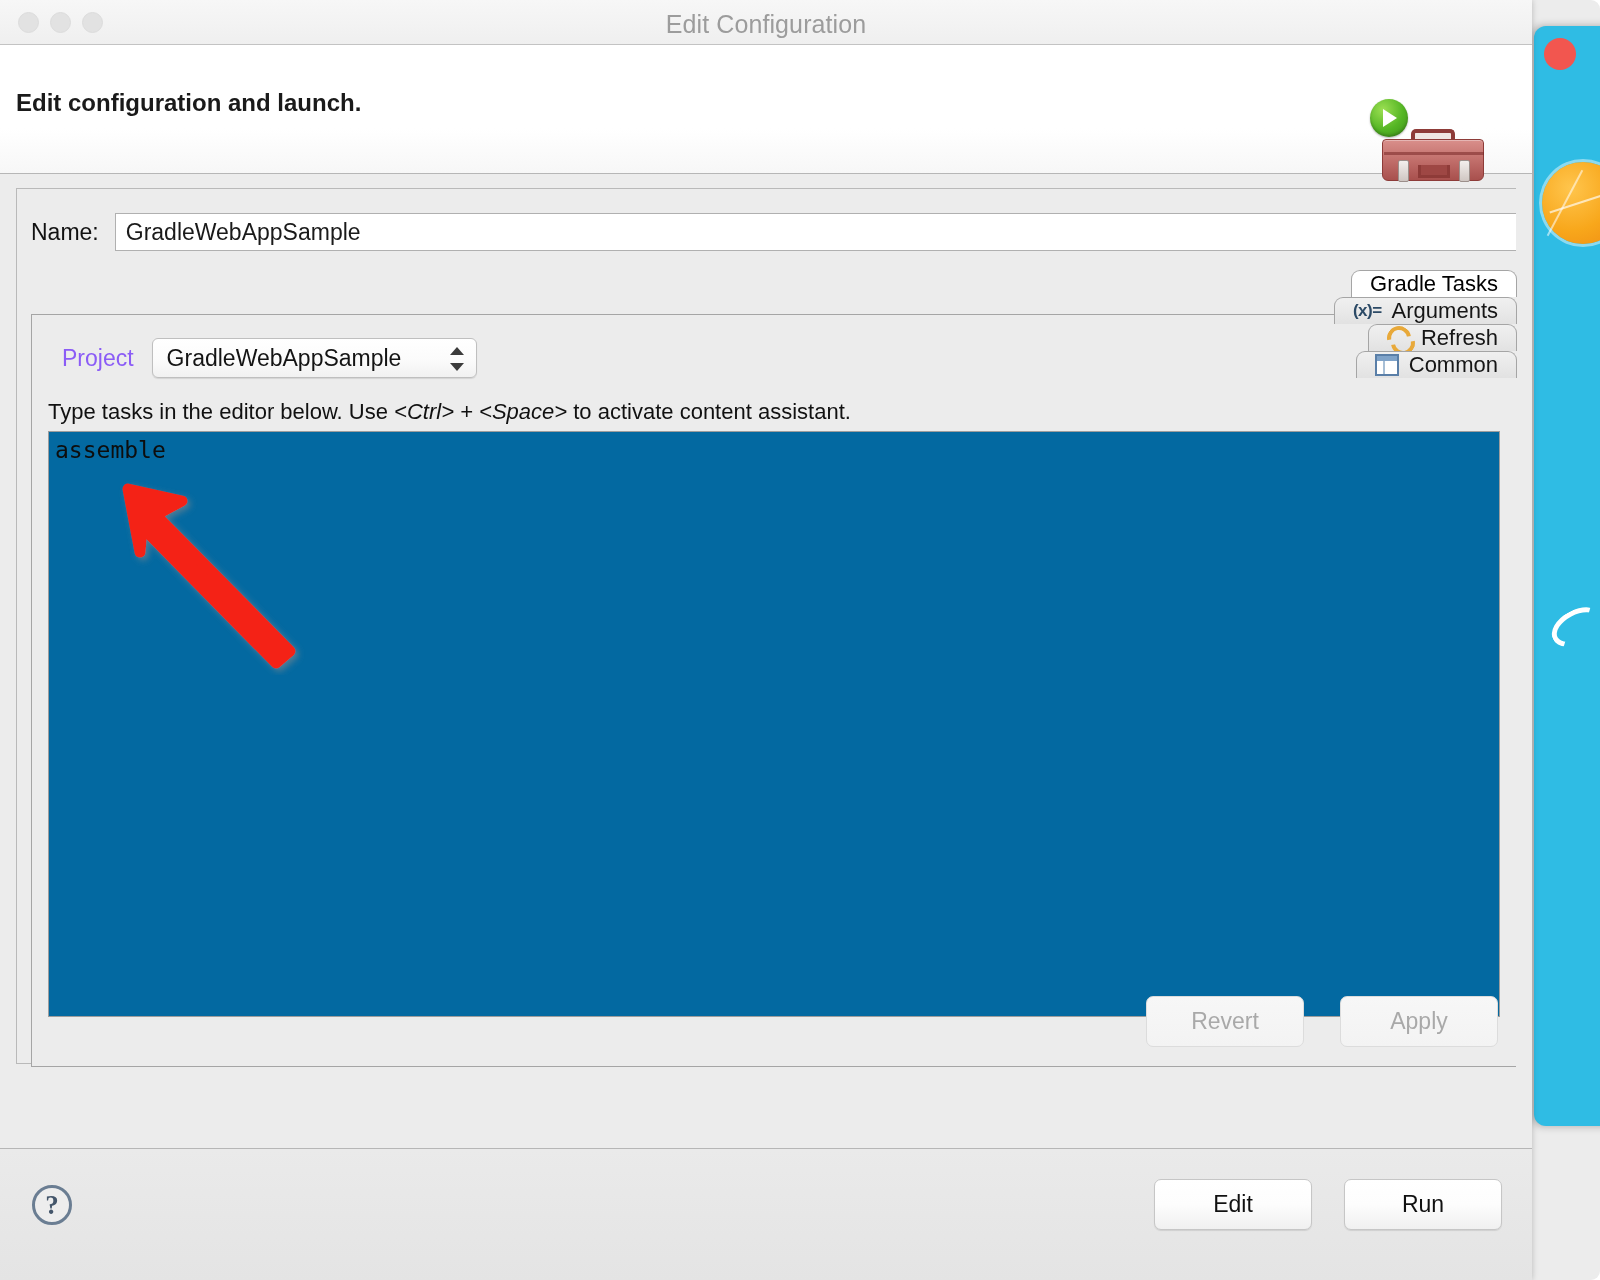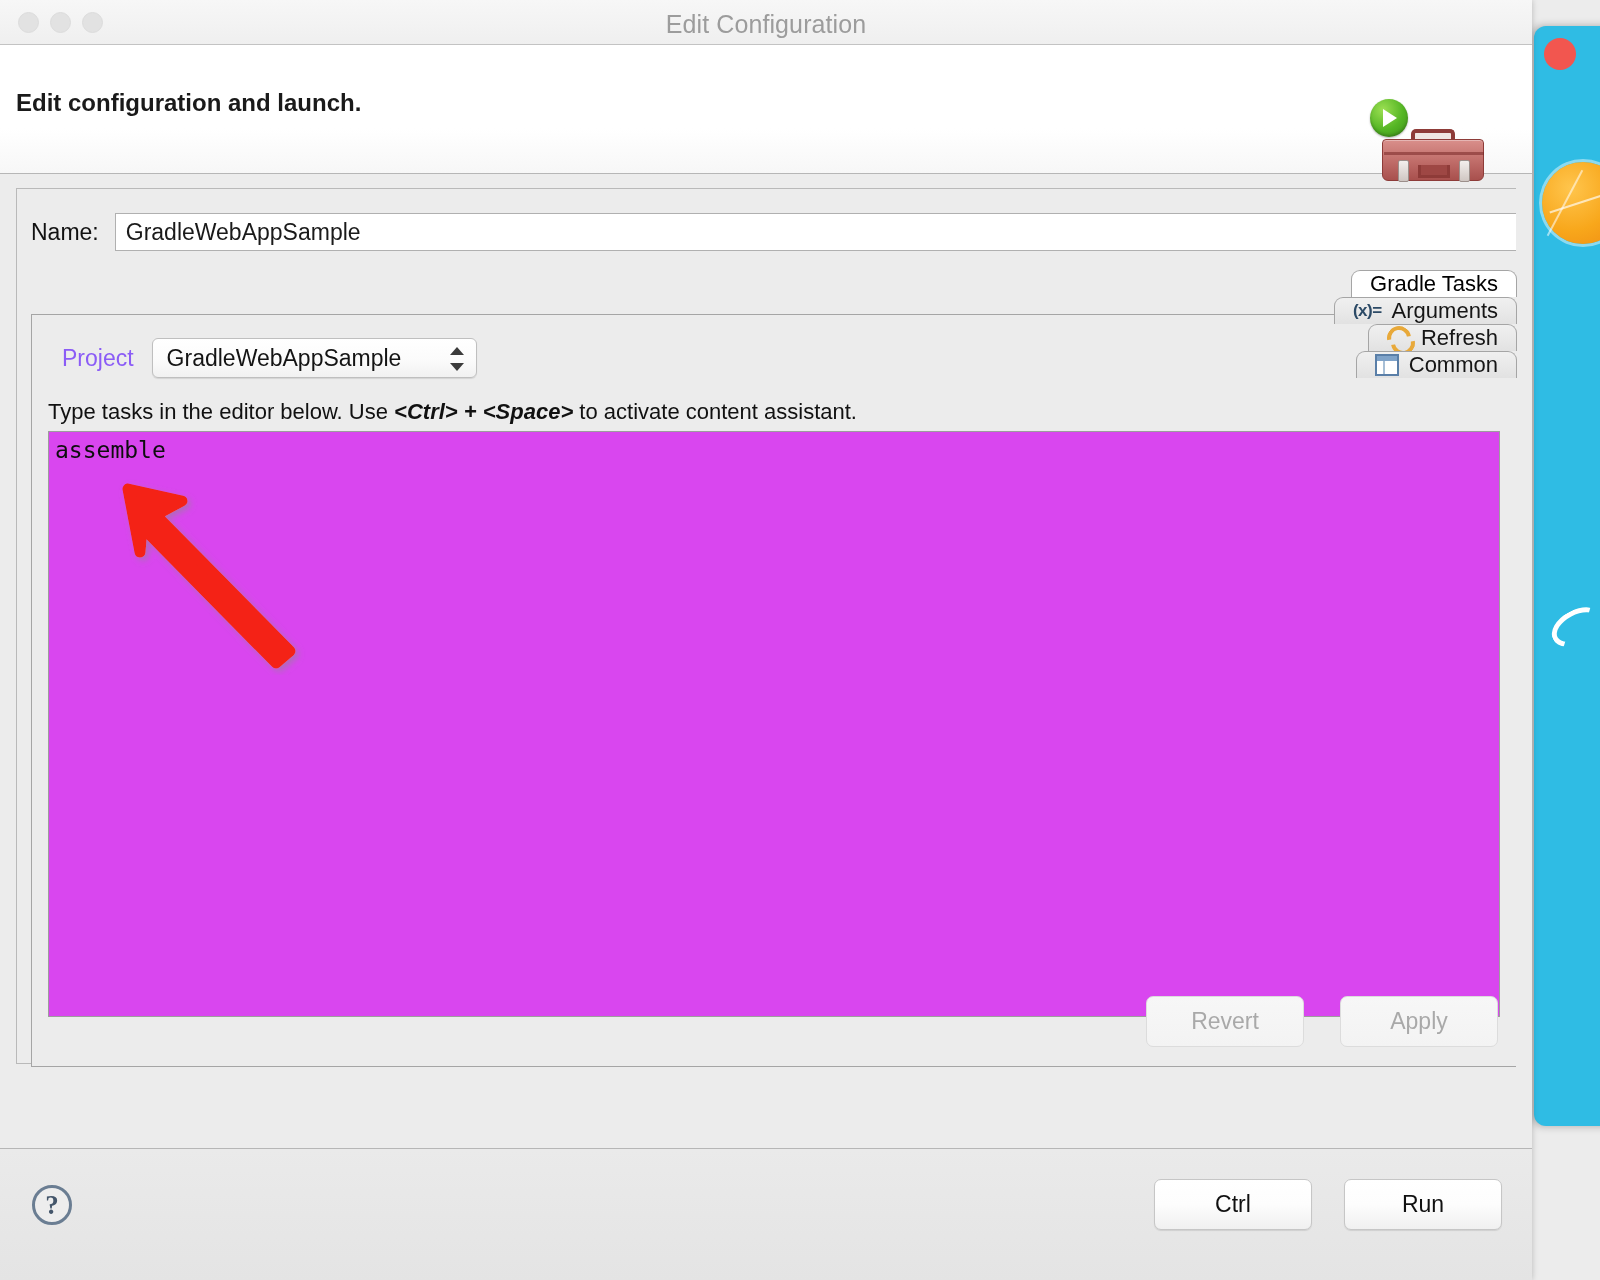--- a/index.html
+++ b/index.html
@@ -10,20 +10,21 @@
     background: #ffffff;
     font-family: "Liberation Sans", sans-serif;
     -webkit-font-smoothing: antialiased;
   }
 
   #root {
     position: relative;
     width: 1600px;
     height: 1280px;
     background: #ececec;
+    border-radius: 9px;
   }
 
   
   #bg-window {
     position: absolute;
     left: 1534px;
     top: 26px;
     width: 120px;
     height: 1100px;
     background: #2fbce4;
@@ -376,27 +377,27 @@
     font-family: "Liberation Sans", sans-serif;
     cursor: default;
   }
 
   .hint-row {
     margin-top: 18px;
     padding-left: 16px;
     font-size: 22px;
     color: #111;
   }
-  .hint-row b { font-weight: bold; font-style: italic; text-align: right; }
+  .hint-row b { font-weight: normal; font-style: italic; text-align: right; }
 
   .editor-wrap {
     margin: 6px 16px 0 16px;
     height: 586px;
     border: 1px solid #9d9d9d;
-    background: #d946ef;
+    background: #0369a1;
     position: relative;
     overflow: hidden;
   }
   .editor-text {
     position: absolute;
     left: 6px; top: 5px;
     font-family: "DejaVu Sans Mono", monospace;
     font-size: 23px;
     color: #0d0d0d;
     white-space: pre;
@@ -559,21 +560,21 @@
         <div class="applyrow">
           <button class="btn disabled">Revert</button>
           <button class="btn disabled">Apply</button>
         </div>
       </div>
     </div>
 
     <div class="footer">
       <div class="help-btn">?</div>
       <div class="footer-actions">
-        <button class="btn">Ctrl</button>
+        <button class="btn">Edit</button>
         <button class="btn">Run</button>
       </div>
     </div>
   </div>
 
   <svg class="annotation-arrow" viewBox="0 0 230 220" width="230" height="220">
     <defs>
       <filter id="arrowShadow" x="-30%" y="-30%" width="170%" height="170%">
         <feDropShadow dx="3" dy="3" stdDeviation="3" flood-color="#8a8a8a" flood-opacity="0.55"></feDropShadow>
       </filter>

